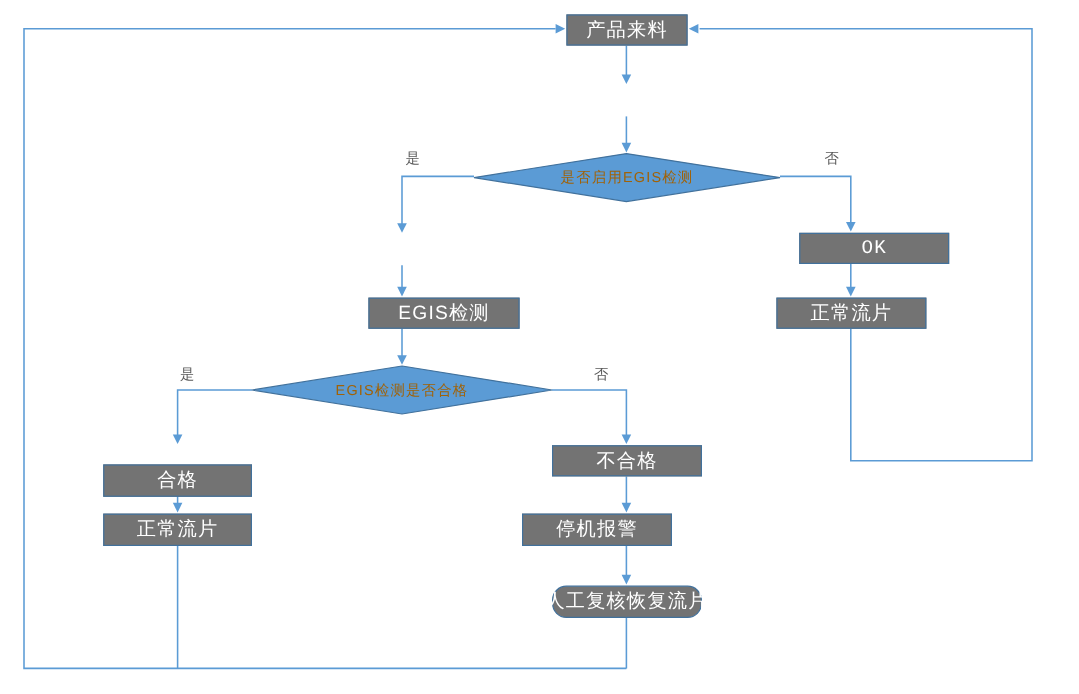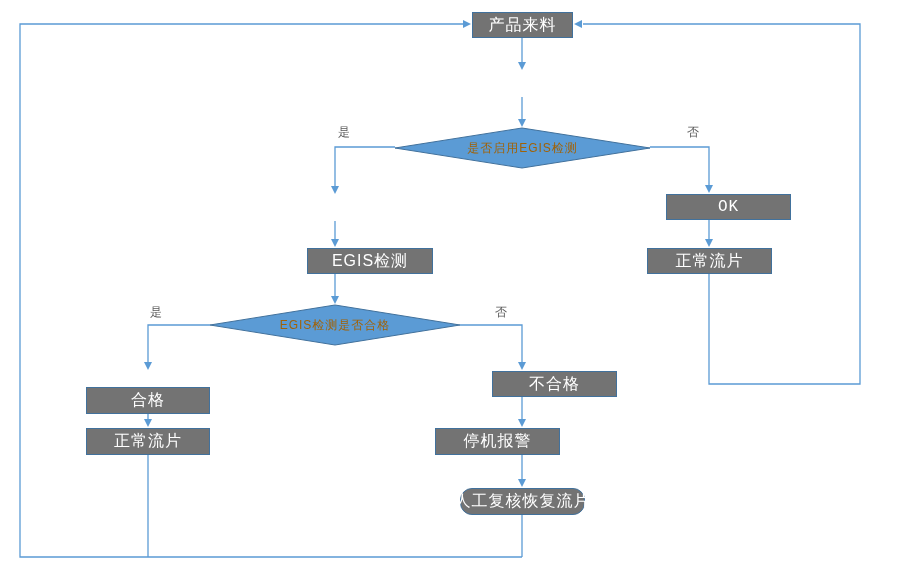--- a/index.html
+++ b/index.html
@@ -100,21 +100,21 @@
     </g>
 
     <polygon points="522,128 650,148 522,168 395,148" fill="#5B9BD5" stroke="#41719C" stroke-width="1"></polygon>
     <polygon points="335,305 460,325 335,345 210,325" fill="#5B9BD5" stroke="#41719C" stroke-width="1"></polygon>
   </svg>
 
   <div class="node" style="left:472px; top:12px;  width:101px; height:26px;">产品来料</div>
   <div class="node" style="left:272px; top:248px; width:126px; height:26px;margin-left:35px;">EGIS检测</div>
   <div class="node" style="left:86px;  top:387px; width:124px; height:27px;">合格</div>
   <div class="node" style="left:86px;  top:428px; width:124px; height:27px;">正常流片</div>
-  <div class="node" style="left:460px; top:371px; width:125px; height:26px;margin-left:32px;">不合格</div>
+  <div class="node" style="left:460px; top:371px; width:125px; height:26px;">不合格</div>
   <div class="node" style="left:435px; top:428px; width:125px; height:27px;">停机报警</div>
   <div class="node" style="left:460px; top:488px; width:125px; height:27px;border-radius:12px;">人工复核恢复流片</div>
   <div class="node" style="left:666px; top:194px; width:125px; height:26px;font-family:Liberation Mono, monospace;">OK</div>
   <div class="node" style="left:647px; top:248px; width:125px; height:26px;">正常流片</div>
 
   <div class="diamond-label" style="left:395px; top:128px; width:255px; height:40px;">是否启用EGIS检测</div>
   <div class="diamond-label" style="left:210px; top:305px; width:250px; height:40px;text-align:center;">EGIS检测是否合格</div>
 
   <div class="edge-label" style="left:338px; top:125px;">是</div>
   <div class="edge-label" style="left:687px; top:125px;">否</div>

